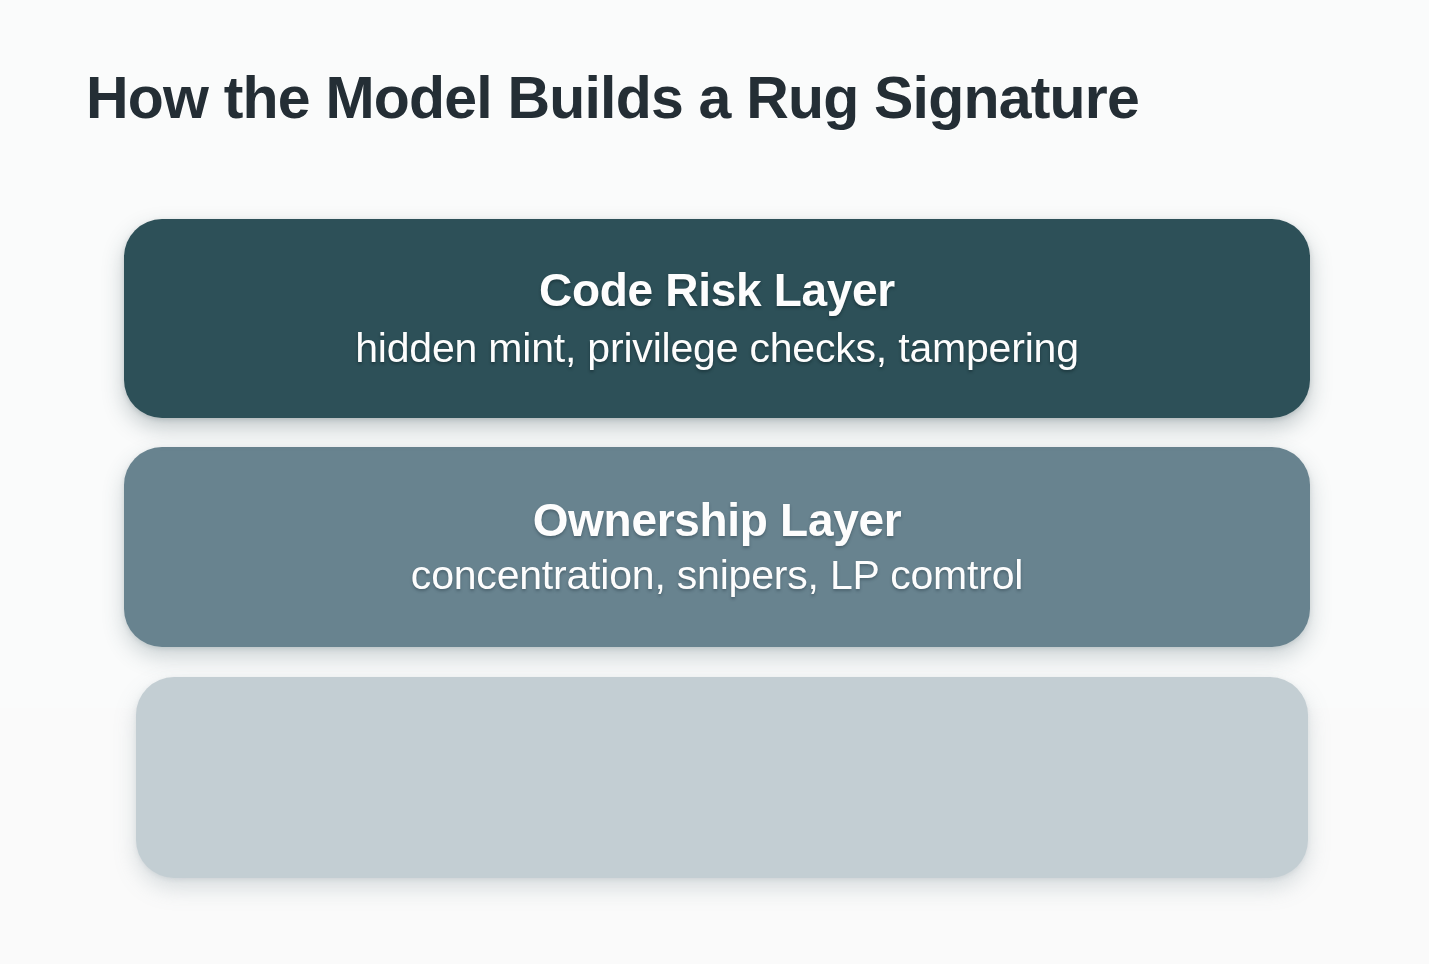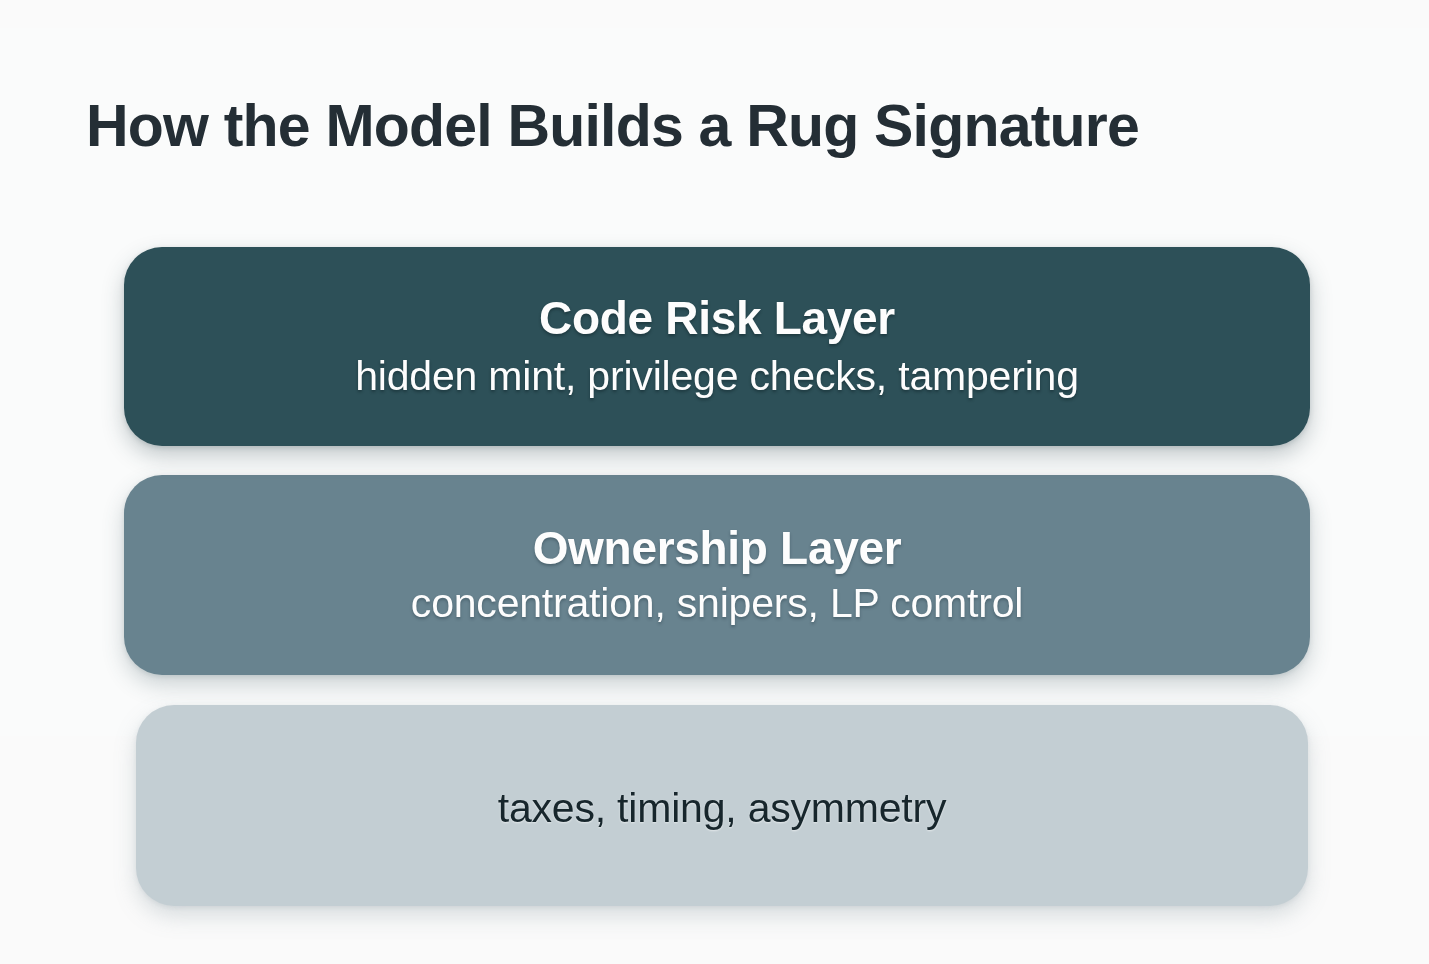--- a/index.html
+++ b/index.html
@@ -14,21 +14,20 @@
     background: #fafafa;
     font-family: "Liberation Sans", "DejaVu Sans", sans-serif;
     -webkit-font-smoothing: antialiased;
   }
 
   .canvas {
     position: relative;
     width: 1429px;
     height: 708px;
     background: #fafbfb;
-    margin-top: 28px;
   }
 
   
   .page-title {
     position: absolute;
     left: 86px;
     top: 68px;
     width: 1270px;
     margin: 0;
     font-size: 59px;
@@ -139,17 +138,16 @@
       <div class="card-title">Ownership Layer</div>
       <div class="card-subtitle">concentration, snipers, LP comtrol</div>
     </div>
 
     <div class="layer-card card-1">
       <div class="card-title">Code Risk Layer</div>
       <div class="card-subtitle">hidden mint, privilege checks, tampering</div>
     </div>
 
     <div class="layer-card card-3">
-      <div class="card-subtitle">taxes, timing, asymmetry</div>
     </div>
 
   </div>
 </div>
 
 </body></html>

